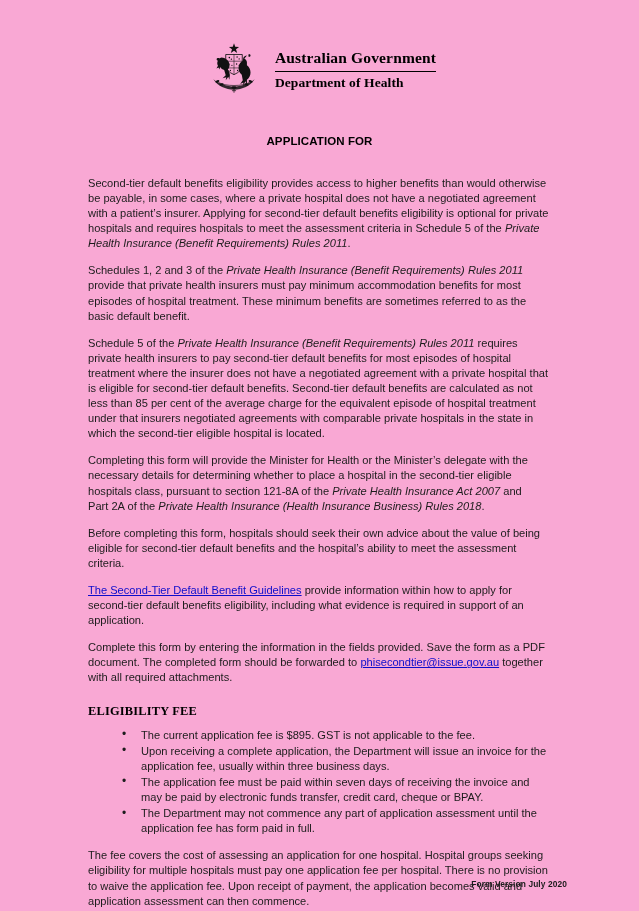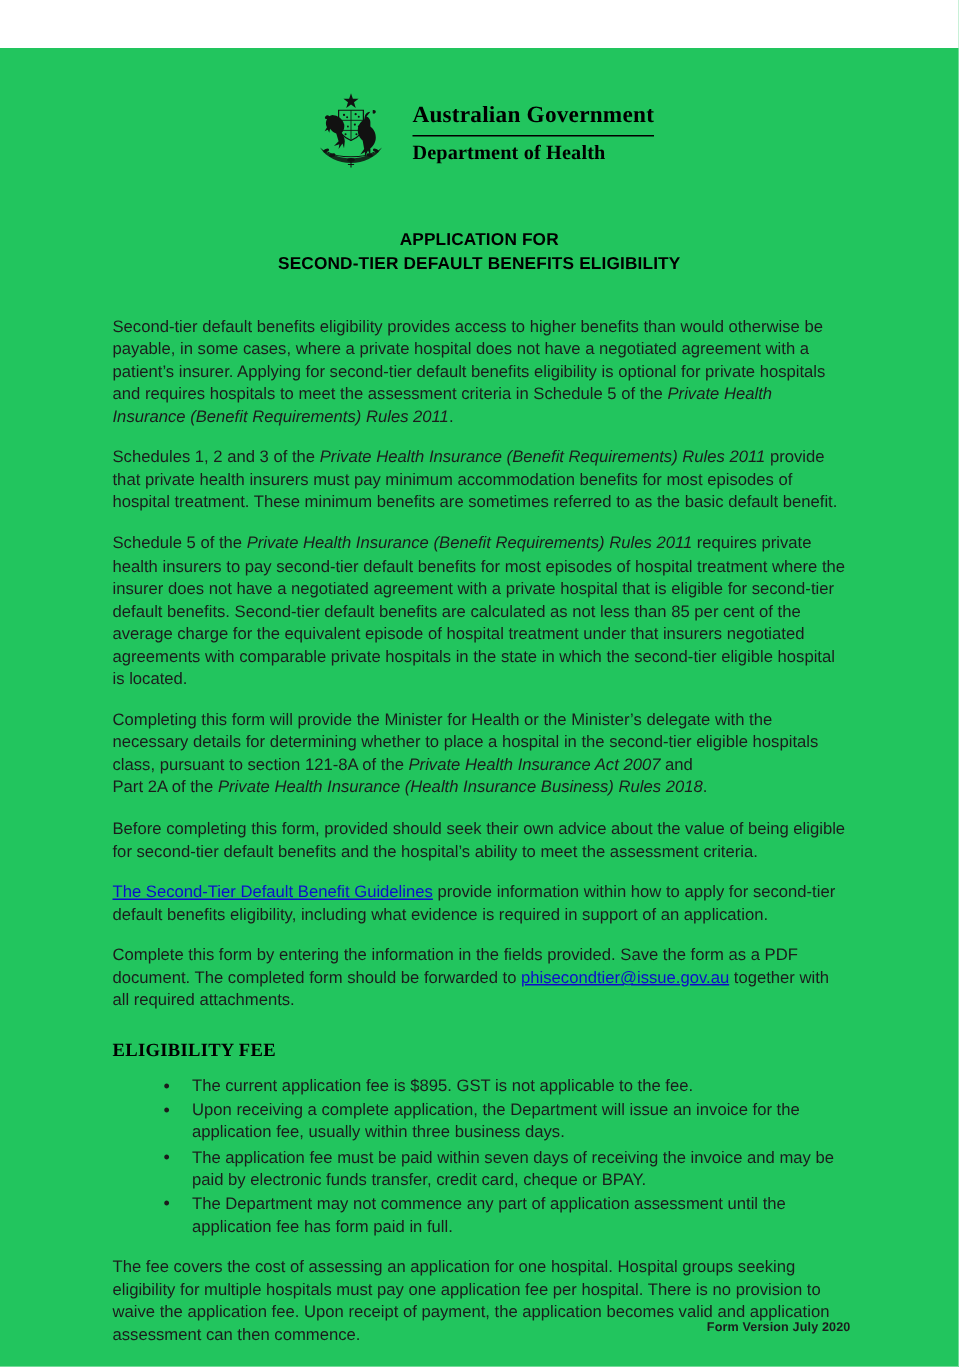--- a/index.html
+++ b/index.html
@@ -13,23 +13,22 @@
     height: 911px;
     position: relative;
     overflow: hidden;
     font-family: "Liberation Sans", sans-serif;
     color: #1a1a1a;
   }
 
   .page {
     position: absolute;
     inset: 0;
-    background: #22c55e;
-    padding: 3px;
-    margin-top: 32px;
+    background: #f9a8d4;
+    padding: 16px;
   }
 
   
   .masthead {
     display: flex;
     align-items: center;
     justify-content: center;
     gap: 10px;
     padding-top: 26px;
     padding-bottom: 4px;
@@ -200,34 +199,33 @@
     </div>
     <div class="gov-wordmark">
       <div class="gov-line1">Australian Government</div>
       <div class="gov-rule"></div>
       <div class="gov-line2">Department of Health</div>
     </div>
   </div>
 
   <div class="doc-title">
     <span class="t-line">APPLICATION FOR</span>
-    <span class="t-line">SECOND-TIER DEFAULT BENEFITS ELIGIBILITY</span>
   </div>
 
   <div class="body-wrap">
 
     <p class="para"><span>Second-tier default benefits eligibility provides access to higher benefits than would otherwise be payable, in some cases, where a private hospital does not have a negotiated agreement with a patient’s insurer. Applying for second-tier default benefits eligibility is optional for private hospitals and requires hospitals to meet the assessment criteria in Schedule 5 of the </span><em class="it">Private Health Insurance (Benefit Requirements) Rules 2011</em><span>.</span></p>
 
     <p class="para"><span>Schedules 1, 2 and 3 of the </span><em class="it">Private Health Insurance (Benefit Requirements) Rules 2011</em><span> provide that private health insurers must pay minimum accommodation benefits for most episodes of hospital treatment. These minimum benefits are sometimes referred to as the basic default benefit.</span></p>
 
     <p class="para"><span>Schedule 5 of the </span><em class="it">Private Health Insurance (Benefit Requirements) Rules 2011</em><span> requires private health insurers to pay second-tier default benefits for most episodes of hospital treatment where the insurer does not have a negotiated agreement with a private hospital that is eligible for second-tier default benefits. Second-tier default benefits are calculated as not less than 85 per cent of the average charge for the equivalent episode of hospital treatment under that insurers negotiated agreements with comparable private hospitals in the state in which the second-tier eligible hospital is located.</span></p>
 
     <p class="para"><span>Completing this form will provide the Minister for Health or the Minister’s delegate with the necessary details for determining whether to place a hospital in the second-tier eligible hospitals class, pursuant to section 121-8A of the </span><em class="it">Private Health Insurance Act 2007</em><span> and</span><br><span>Part 2A of the </span><em class="it">Private Health Insurance (Health Insurance Business) Rules 2018</em><span>.</span></p>
 
-    <p class="para">Before completing this form, provided should seek their own advice about the value of being eligible for second-tier default benefits and the hospital’s ability to meet the assessment criteria.</p>
+    <p class="para">Before completing this form, hospitals should seek their own advice about the value of being eligible for second-tier default benefits and the hospital’s ability to meet the assessment criteria.</p>
 
     <p class="para"><a class="doclink" href="#">The Second-Tier Default Benefit Guidelines</a><span> provide information within how to apply for second-tier default benefits eligibility, including what evidence is required in support of an application.</span></p>
 
     <p class="para"><span>Complete this form by entering the information in the fields provided. Save the form as a PDF document. The completed form should be forwarded to </span><a class="doclink" href="#">phisecondtier@issue.gov.au</a><span> together with all required attachments.</span></p>
 
     <div class="section-heading">ELIGIBILITY FEE</div>
 
     <ul class="bullets">
       <li>The current application fee is $895. GST is not applicable to the fee.</li>
       <li>Upon receiving a complete application, the Department will issue an invoice for the application fee, usually within three business days.</li>

